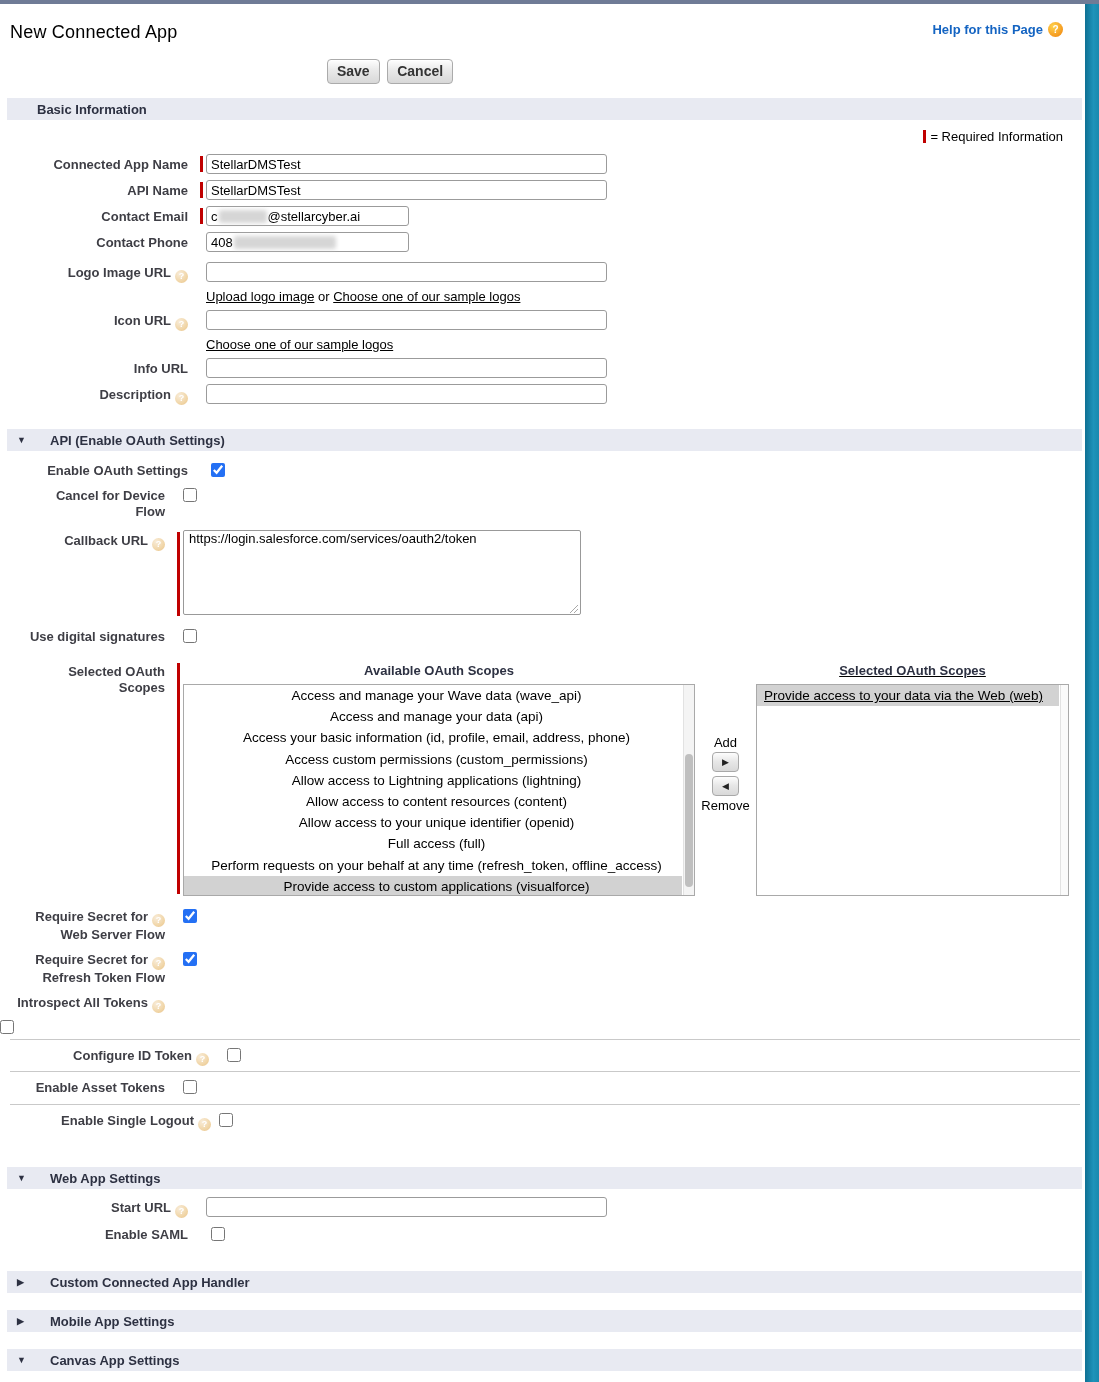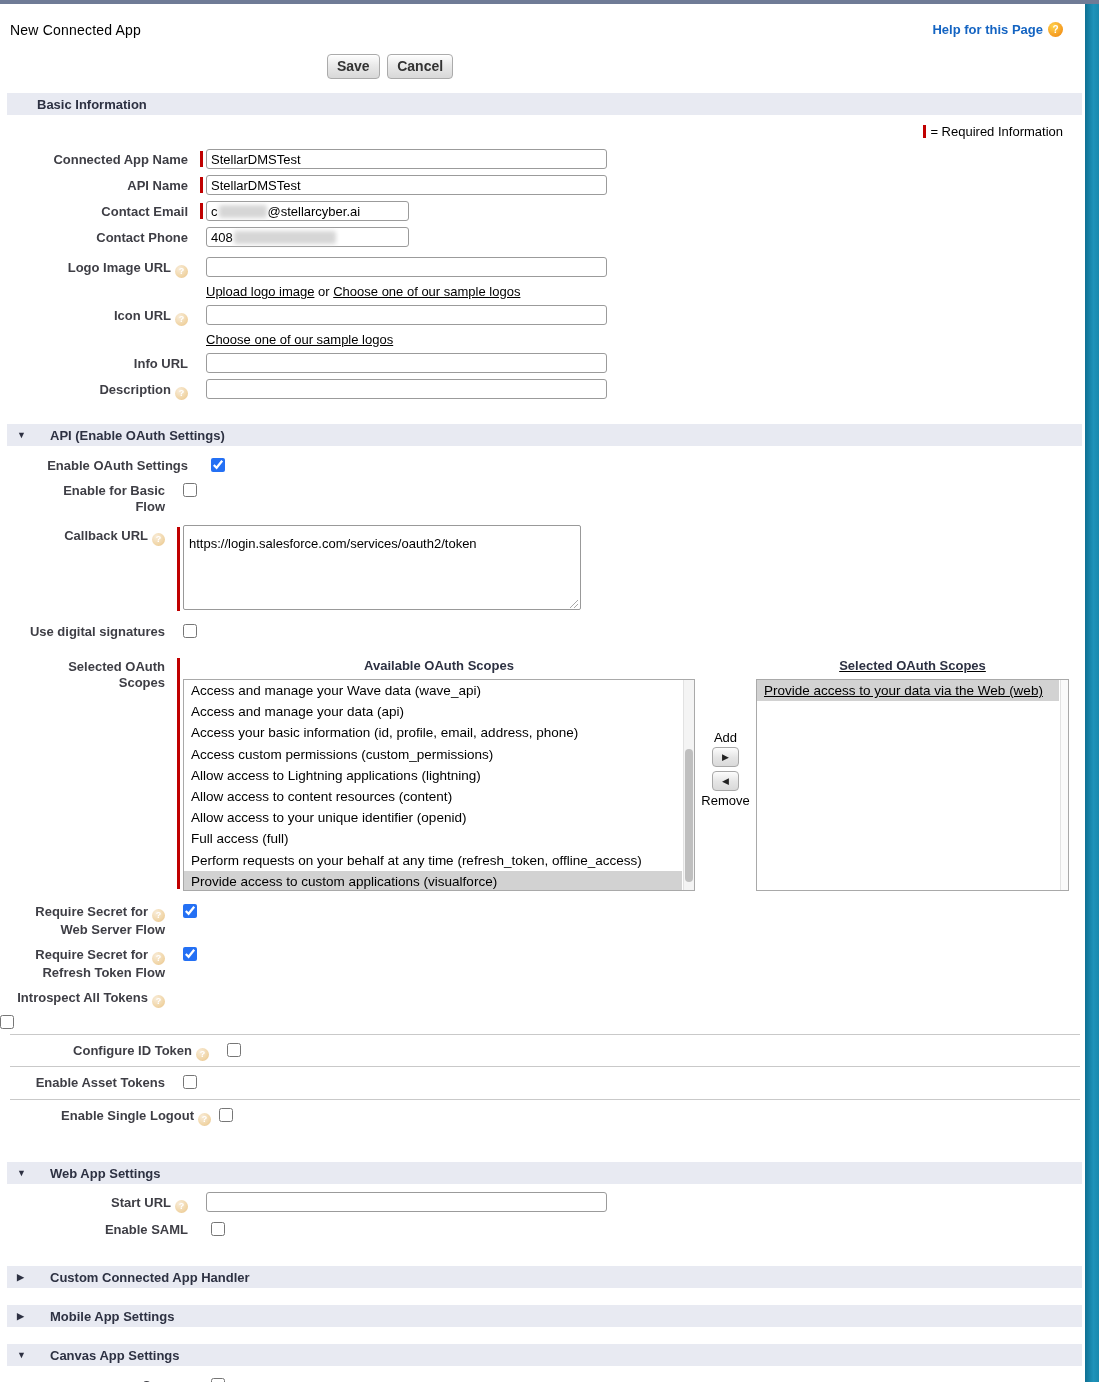--- a/index.html
+++ b/index.html
@@ -11,21 +11,21 @@
   }
   .topbar { height:4px; background:#6f7b96; width:1099px; }
   .teal-strip {
     position:absolute; top:4px; right:0; bottom:0; width:14px;
     background:linear-gradient(90deg,#0e7093,#1f93ba 60%,#1a89ae);
   }
   .page { width:1085px; position:relative; }
 
   
   .hdr { display:flex; justify-content:space-between; align-items:flex-start; padding:18px 10px 0 10px; }
-  .page-title { font-size:14px; font-weight:400; color:#000; letter-spacing:.2px; }
+  .page-title { font-size:18px; font-weight:400; color:#000; letter-spacing:.2px; }
   .help-link { display:flex; align-items:center; gap:5px; margin-right:12px; }
   .help-link a { color:#1464c2; font-weight:700; font-size:13px; text-decoration:none; cursor:pointer; }
   .help-orb-big {
     width:15px; height:15px; border-radius:50%;
     background:radial-gradient(circle at 35% 30%, #ffd34d, #f5991f 70%, #e07f00);
     color:#fff; font-size:10px; font-weight:700; line-height:15px; text-align:center; display:inline-block;
   }
   .help-orb {
     width:13px; height:13px; border-radius:50%; margin-left:4px; vertical-align:-2px;
     background:radial-gradient(circle at 35% 30%, #f8ecd9, #f0d4a4 65%, #e4bd85);
@@ -75,21 +75,21 @@
 
   .linkline { margin:1px 0 6px 206px; font-size:13px; }
   .linkline a { color:#000; text-decoration:underline; cursor:pointer; }
 
   input[type=checkbox] { width:14px; height:14px; accent-color:#2470f4; margin:3px 0 0 0; cursor:pointer; }
   .cb-wide { margin-left:5px !important; }
 
   .ta-wrap { position:relative; display:inline-block; }
   textarea.cb-url {
     width:398px; height:85px; border:1px solid #999; border-radius:2px; resize:none;
-    font-family:"Liberation Sans", sans-serif; font-size:13px; padding:10px 5px; color:#000;
+    font-family:"Liberation Sans", sans-serif; font-size:13px; padding:0 5px; color:#000;
   }
   .resize-grip {
     position:absolute; right:3px; bottom:5px; width:10px; height:10px;
     background:repeating-linear-gradient(135deg, transparent 0 2px, #a9a9a9 2px 3px);
     clip-path:polygon(100% 0, 0 100%, 100% 100%); pointer-events:none;
   }
 
   
   .scopes-row { margin-top:16px; margin-bottom:10px; }
   .scopes-cols { display:flex; }
@@ -219,21 +219,21 @@
   </div>
 
   <div class="frm-row" style="margin-top:9px;">
     <div class="lbl w188">Enable OAuth Settings</div>
     <div class="gutter"></div>
     <input type="checkbox" class="cb-wide" checked="" style="">
   </div>
 
   <div class="frm-row two-line-gap" style="margin-top:4px;">
     <div class="lbl w165">
-      <span>Enable for Basic</span><br><span>Flow</span>
+      <span>Cancel for Device</span><br><span>Flow</span>
     </div>
     <div class="gutter"></div>
     <input type="checkbox" style="">
   </div>
 
   <div class="frm-row">
     <div class="lbl w165"><span>Callback URL</span><span class="help-orb">?</span></div>
     <div class="gutter">
         <div class="reqbar"></div>
       </div>
@@ -253,21 +253,21 @@
     <div class="lbl w165">
       <span>Selected OAuth</span><br><span>Scopes</span>
     </div>
     <div class="gutter">
         <div class="reqbar"></div>
       </div>
     <div class="scopes-cols">
       <div class="avail-col">
         <div class="box-hdr">Available OAuth Scopes</div>
         <div class="listbox">
-          <div style="padding-right:12px;">
+          <div style="padding-right:12px;text-align:center;">
               <div class="scope-item">Access and manage your Wave data (wave_api)</div>
               <div class="scope-item">Access and manage your data (api)</div>
               <div class="scope-item">Access your basic information (id, profile, email, address, phone)</div>
               <div class="scope-item">Access custom permissions (custom_permissions)</div>
               <div class="scope-item">Allow access to Lightning applications (lightning)</div>
               <div class="scope-item">Allow access to content resources (content)</div>
               <div class="scope-item">Allow access to your unique identifier (openid)</div>
               <div class="scope-item">Full access (full)</div>
               <div class="scope-item">Perform requests on your behalf at any time (refresh_token, offline_access)</div>
               <div class="scope-item selected">Provide access to custom applications (visualforce)</div>

